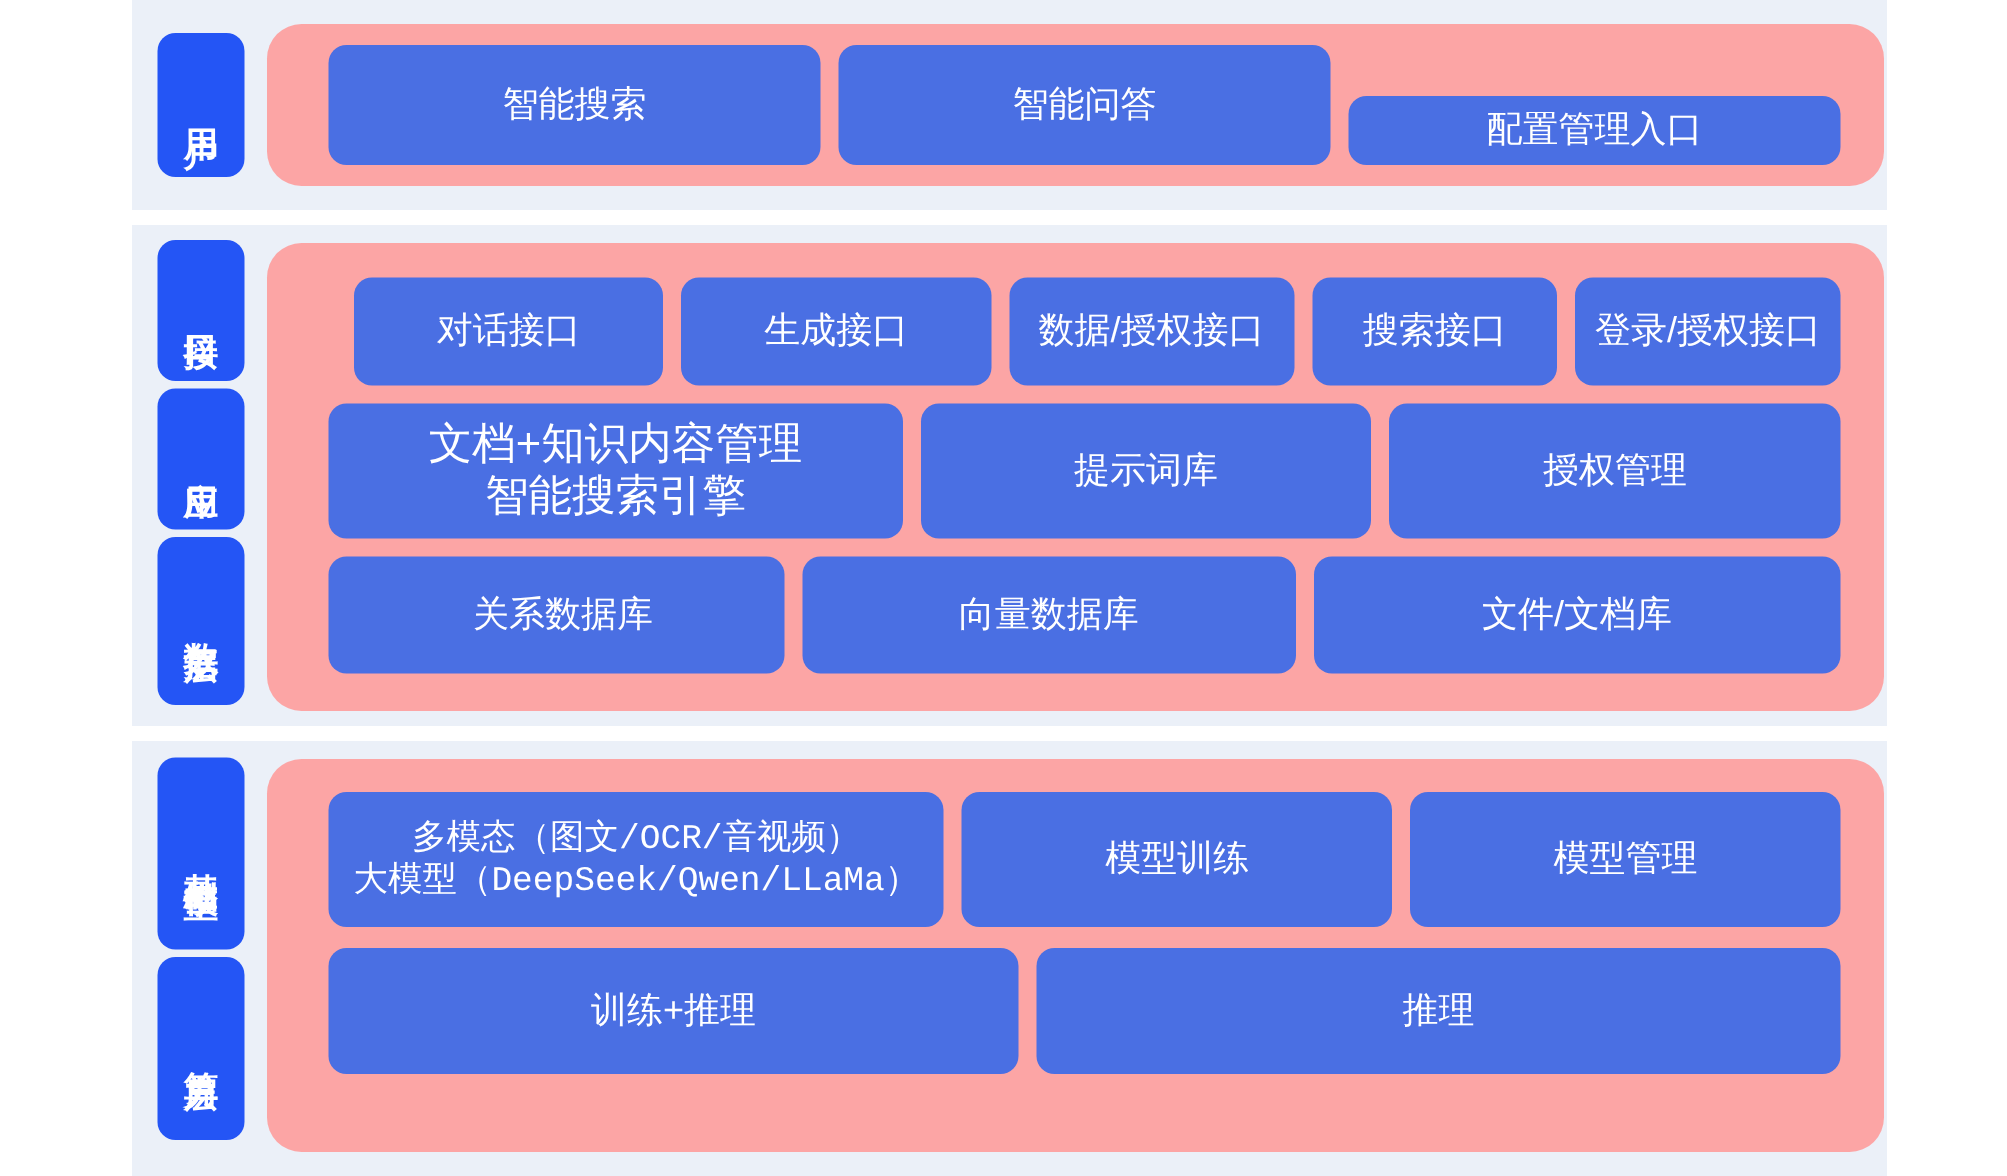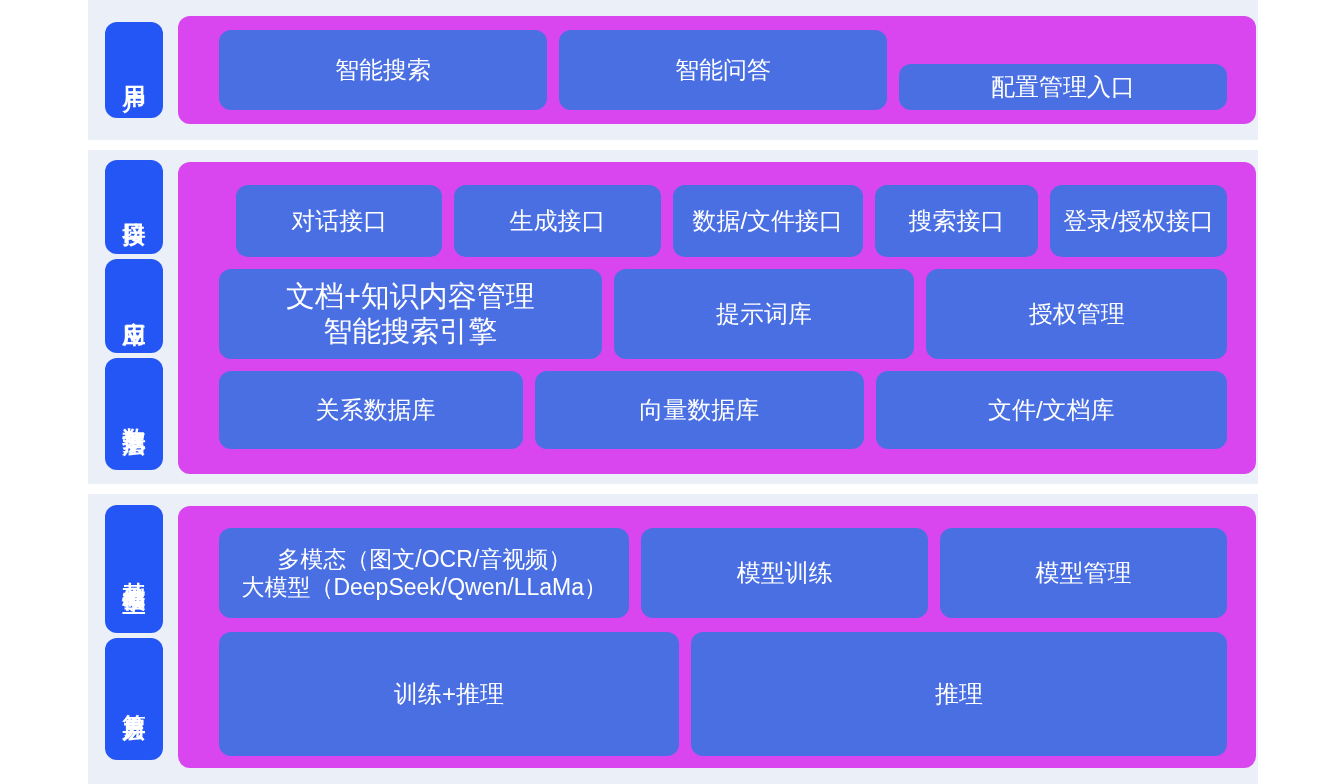--- a/index.html
+++ b/index.html
@@ -56,22 +56,22 @@
     text-orientation: upright;
     letter-spacing: 3px;
     white-space: nowrap;
   }
 
   
   .card {
     position: absolute;
     left: 178px;
     width: 1078px;
-    background: #d946ef;
-    border-radius: 12px;
+    background: #fca5a5;
+    border-radius: 23px;
     box-sizing: border-box;
   }
 
   .row {
     position: absolute;
     display: flex;
     gap: 12px;
     left: 41px;
     right: 29px;
   }
@@ -85,21 +85,21 @@
     justify-content: center;
     text-align: center;
     font-size: 24px;
     line-height: 1.22;
     box-sizing: border-box;
     padding: 4px 6px;
     white-space: pre-line;
   }
 
   .box.two-line { font-size: 29px; }
-  .box.model-box { font-size: 23px; }
+  .box.model-box { font-size: 23px; font-family: Liberation Mono, monospace; }
 </style>
 </head>
 <body>
 
 <div id="arch-root">
 
   <div class="band band-user"></div>
 
   <div class="tab" style="top:22px; height:96px;">
     <span class="tab-inner">用户</span>
@@ -123,21 +123,21 @@
   </div>
   <div class="tab" style="top:358px; height:112px;">
     <span class="tab-inner">数据层</span>
   </div>
 
   <div class="card" style="top:162px; height:312px;">
 
     <div class="row" style="top:23px; height:72px;margin-left:17px;">
       <div class="box" style="flex:1.18 1 0;">对话接口</div>
       <div class="box" style="flex:1.18 1 0;">生成接口</div>
-      <div class="box" style="flex:1.08 1 0;">数据/文件接口</div>
+      <div class="box" style="flex:1.08 1 0;">数据/授权接口</div>
       <div class="box" style="flex:0.92 1 0;">搜索接口</div>
       <div class="box" style="flex:1.00 1 0;">登录/授权接口</div>
     </div>
 
     <div class="row" style="top:107px; height:90px;">
       <div class="box two-line" style="flex:1.22 1 0;">文档+知识内容管理
 智能搜索引擎</div>
       <div class="box" style="flex:0.95 1 0;">提示词库</div>
       <div class="box" style="flex:0.95 1 0;">授权管理</div>
     </div>
@@ -160,19 +160,19 @@
 
   <div class="card" style="top:506px; height:262px;">
 
     <div class="row" style="top:22px; height:90px;">
       <div class="box model-box" style="flex:1.45 1 0;">多模态（图文/OCR/音视频）
 大模型（DeepSeek/Qwen/LLaMa）</div>
       <div class="box" style="flex:1 1 0;">模型训练</div>
       <div class="box" style="flex:1 1 0;">模型管理</div>
     </div>
 
-    <div class="row" style="top:126px; height:124px;">
+    <div class="row" style="top:126px; height:84px;">
       <div class="box" style="flex:1 1 0;">训练+推理</div>
       <div class="box" style="flex:1.17 1 0;text-align:center;">推理</div>
     </div>
   </div>
 
 </div>
 
 </body></html>

